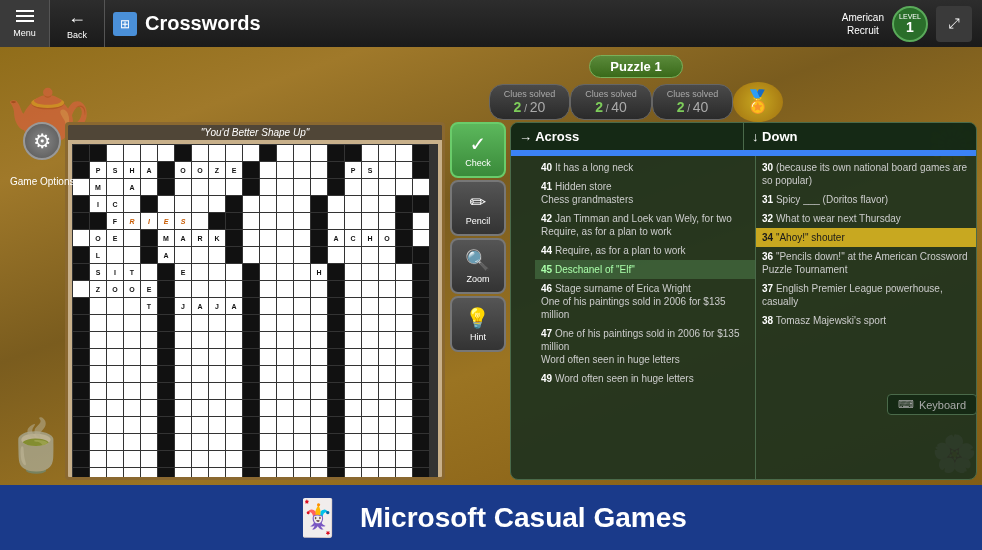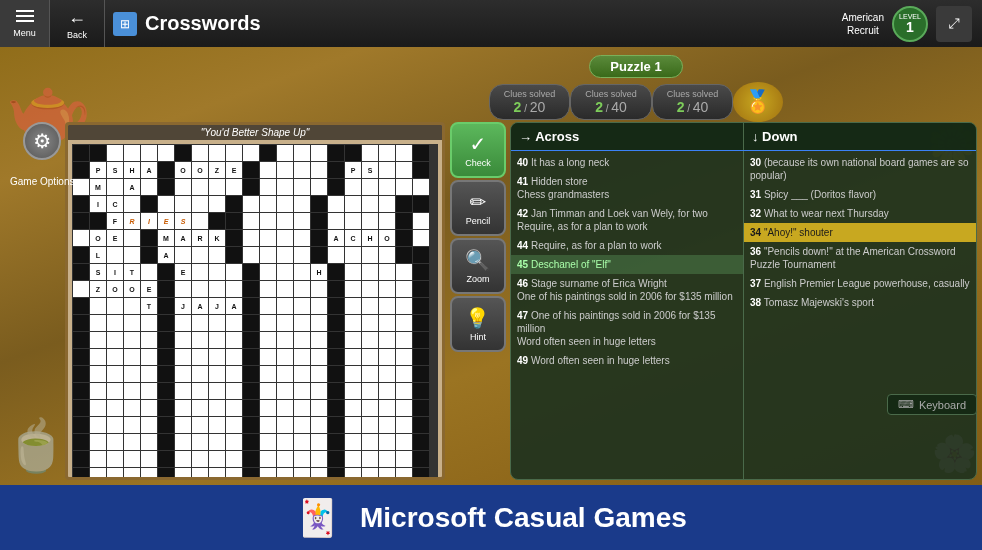--- a/index.html
+++ b/index.html
@@ -319,21 +319,21 @@
       border-radius: 8px;
       border: 1px solid #4a6a4a;
       display: flex;
       flex-direction: column;
       z-index: 10;
       overflow: hidden;
     }
     .clues-header {
       display: flex;
       background: rgba(20, 40, 20, 0.9);
-      border-bottom: 1px solid #3b82f6;
+      border-bottom: 6px solid #3b82f6;
     }
     .clues-col-header {
       flex: 1;
       padding: 6px 8px;
       color: white;
       font-size: 13px;
       font-weight: bold;
       display: flex;
       align-items: center;
       gap: 4px;
@@ -346,20 +346,21 @@
       flex: 1;
       overflow: hidden;
     }
     .clues-col {
       flex: 1;
       overflow-y: auto;
       padding: 2px 0;
     }
     .clues-col:first-child {
       border-right: 1px solid #4a6a4a;
+      margin-left: 24px;
     }
     .clue-item {
       padding: 3px 6px;
       font-size: 10px;
       color: #ccc;
       line-height: 1.3;
     }
     .clue-item.highlighted {
       background: rgba(90, 150, 90, 0.4);
       color: #aaffaa;

